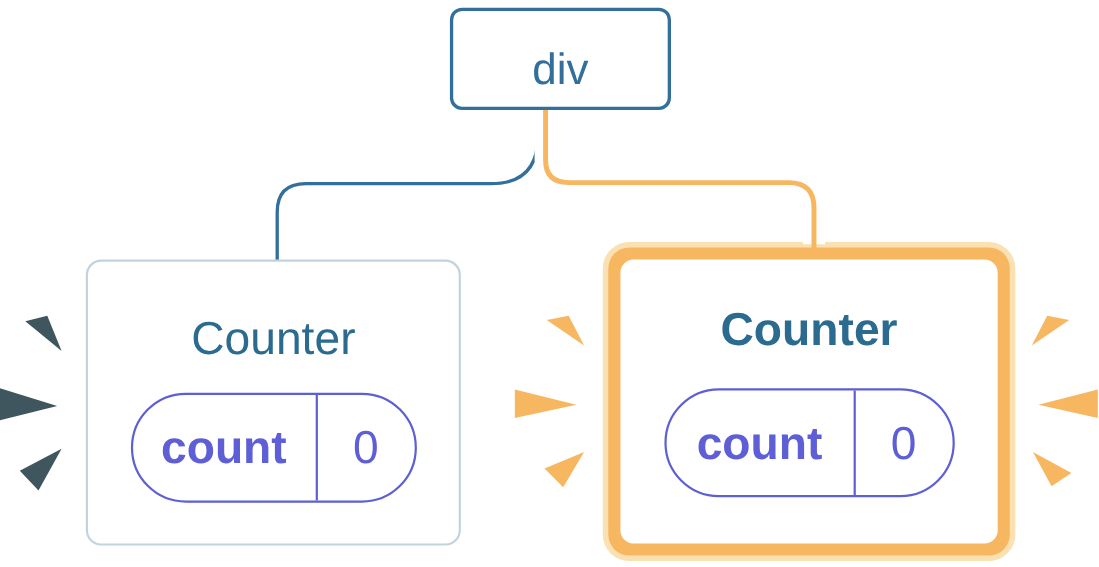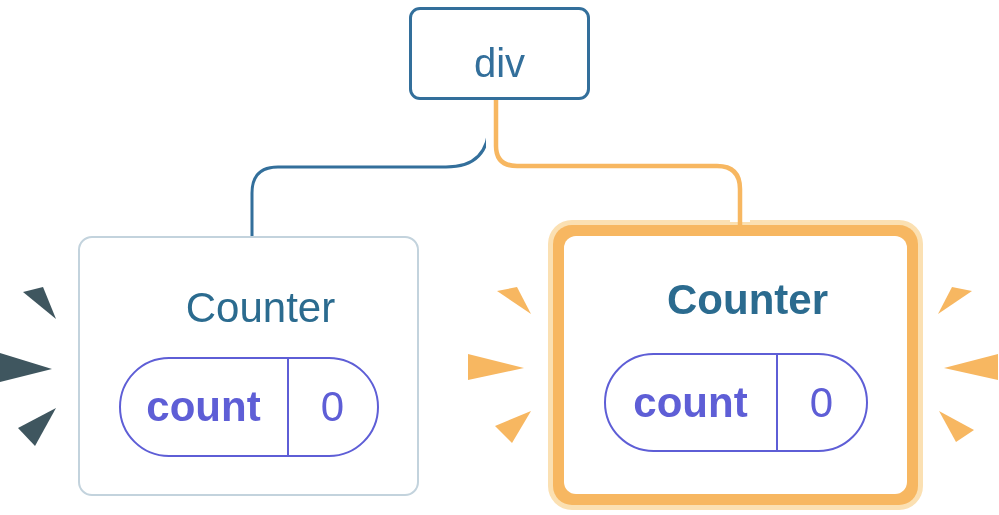--- a/index.html
+++ b/index.html
@@ -4,21 +4,21 @@
 <style>
   html,body{margin:0;padding:0;}
   body{
     width:999px;height:515px;position:relative;overflow:hidden;
     background:#ffffff;
     font-family:"Liberation Sans", sans-serif;
   }
   .abs{position:absolute;}
   
   .root-node{
-    left:409px;top:7px;width:181px;height:93px;
+    left:409px;top:7px;width:201px;height:93px;
     box-sizing:border-box;background:#ffffff;
     border:3px solid var(--blue);border-radius:11px;
     display:flex;align-items:center;justify-content:center;
     font-size:40px;color:var(--blue);padding-top:20px;
   }
   
   #wires{left:0;top:0;}
   
   .left-card{
     left:78px;top:236px;width:341px;height:260px;
@@ -34,21 +34,21 @@
   .right-ring{
     width:100%;height:100%;box-sizing:border-box;
     background:var(--orange);border-radius:19px;padding:11px;
   }
   .right-inner{
     width:100%;height:100%;box-sizing:border-box;position:relative;
     background:#ffffff;border-radius:12px;
   }
   .counter-title{
     left:0;width:100%;text-align:center;
-    font-size:42px;line-height:44px;color:var(--teal);margin-left:12px;
+    font-size:42px;line-height:44px;color:var(--teal);
   }
   .left-card .counter-title{top:48px;font-weight:400;}
   .right-inner .counter-title{top:42px;font-weight:700;}
   .state-pill{
     box-sizing:border-box;border:2px solid var(--indigo);
     border-radius:52px;display:flex;align-items:stretch;
     left:50%;transform:translateX(-50%);
   }
   .left-card .state-pill{top:119px;width:260px;height:100px;}
   .right-inner .state-pill{top:117px;width:264px;height:99px;}

